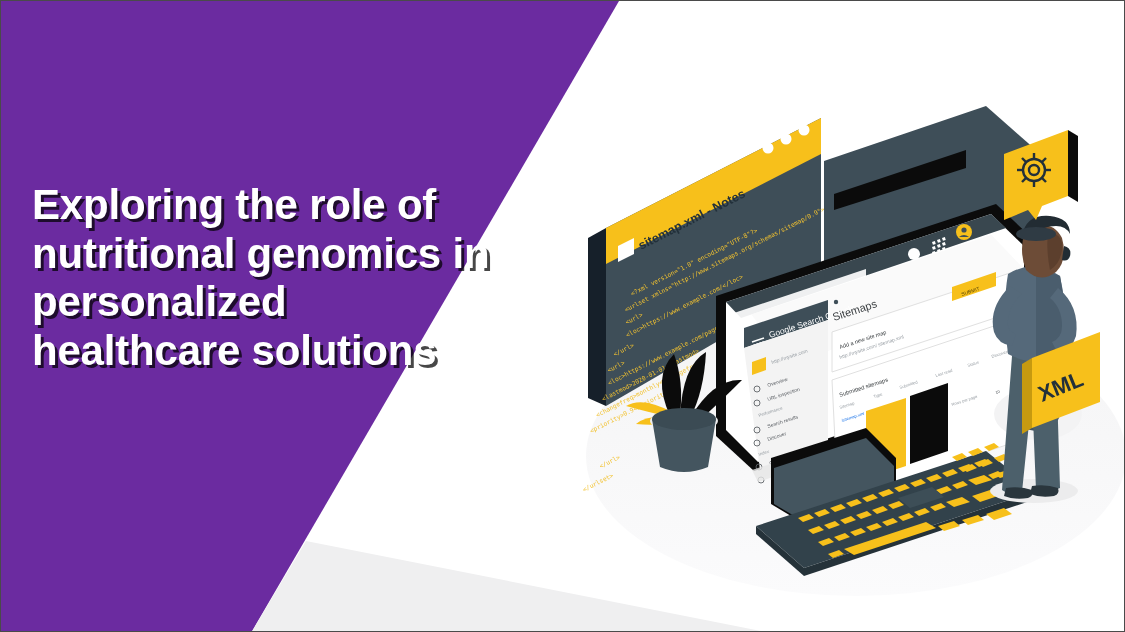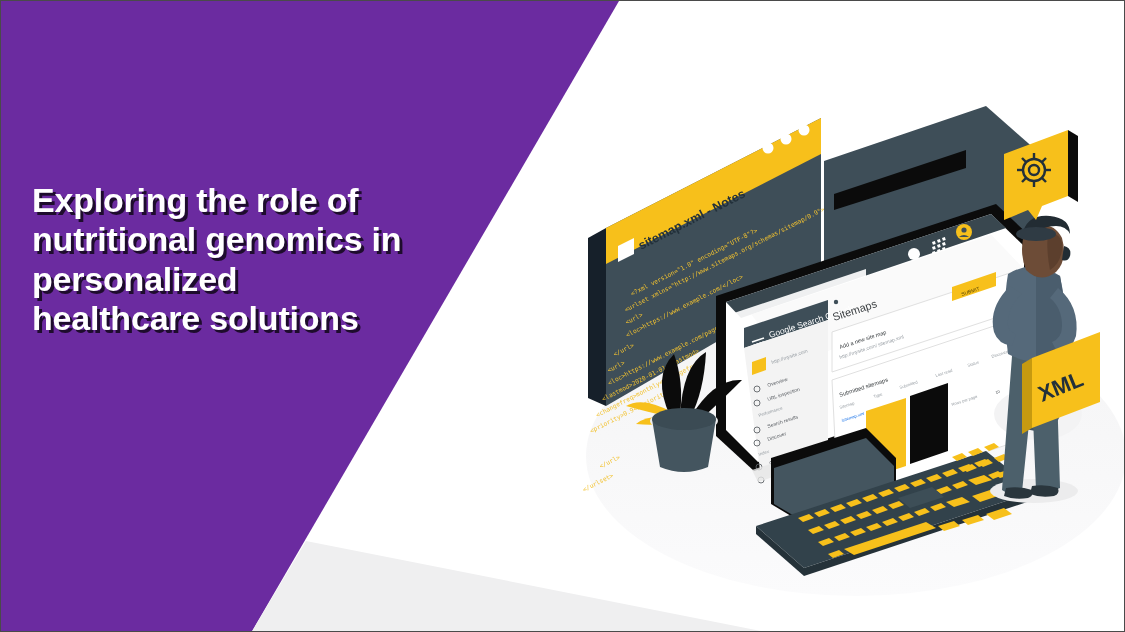--- a/index.html
+++ b/index.html
@@ -39,21 +39,21 @@
     width: 560px; height: 92px;
     background: #efeff0;
     clip-path: polygon(55px 0, 520px 92px, 0 92px);
   }
   
   .title {
     position: absolute;
     left: 31px;
     top: 180px;
     width: 560px;
-    font-size: 34px;
+    font-size: 42px;
     font-weight: bold;
     line-height: 1.16;
     color: #ffffff;
     text-shadow: 3px 3px 0 rgba(0,0,0,0.72);
     letter-spacing: -0.2px;
     white-space: pre-line;
   }
   
   .illus {
     position: absolute;

